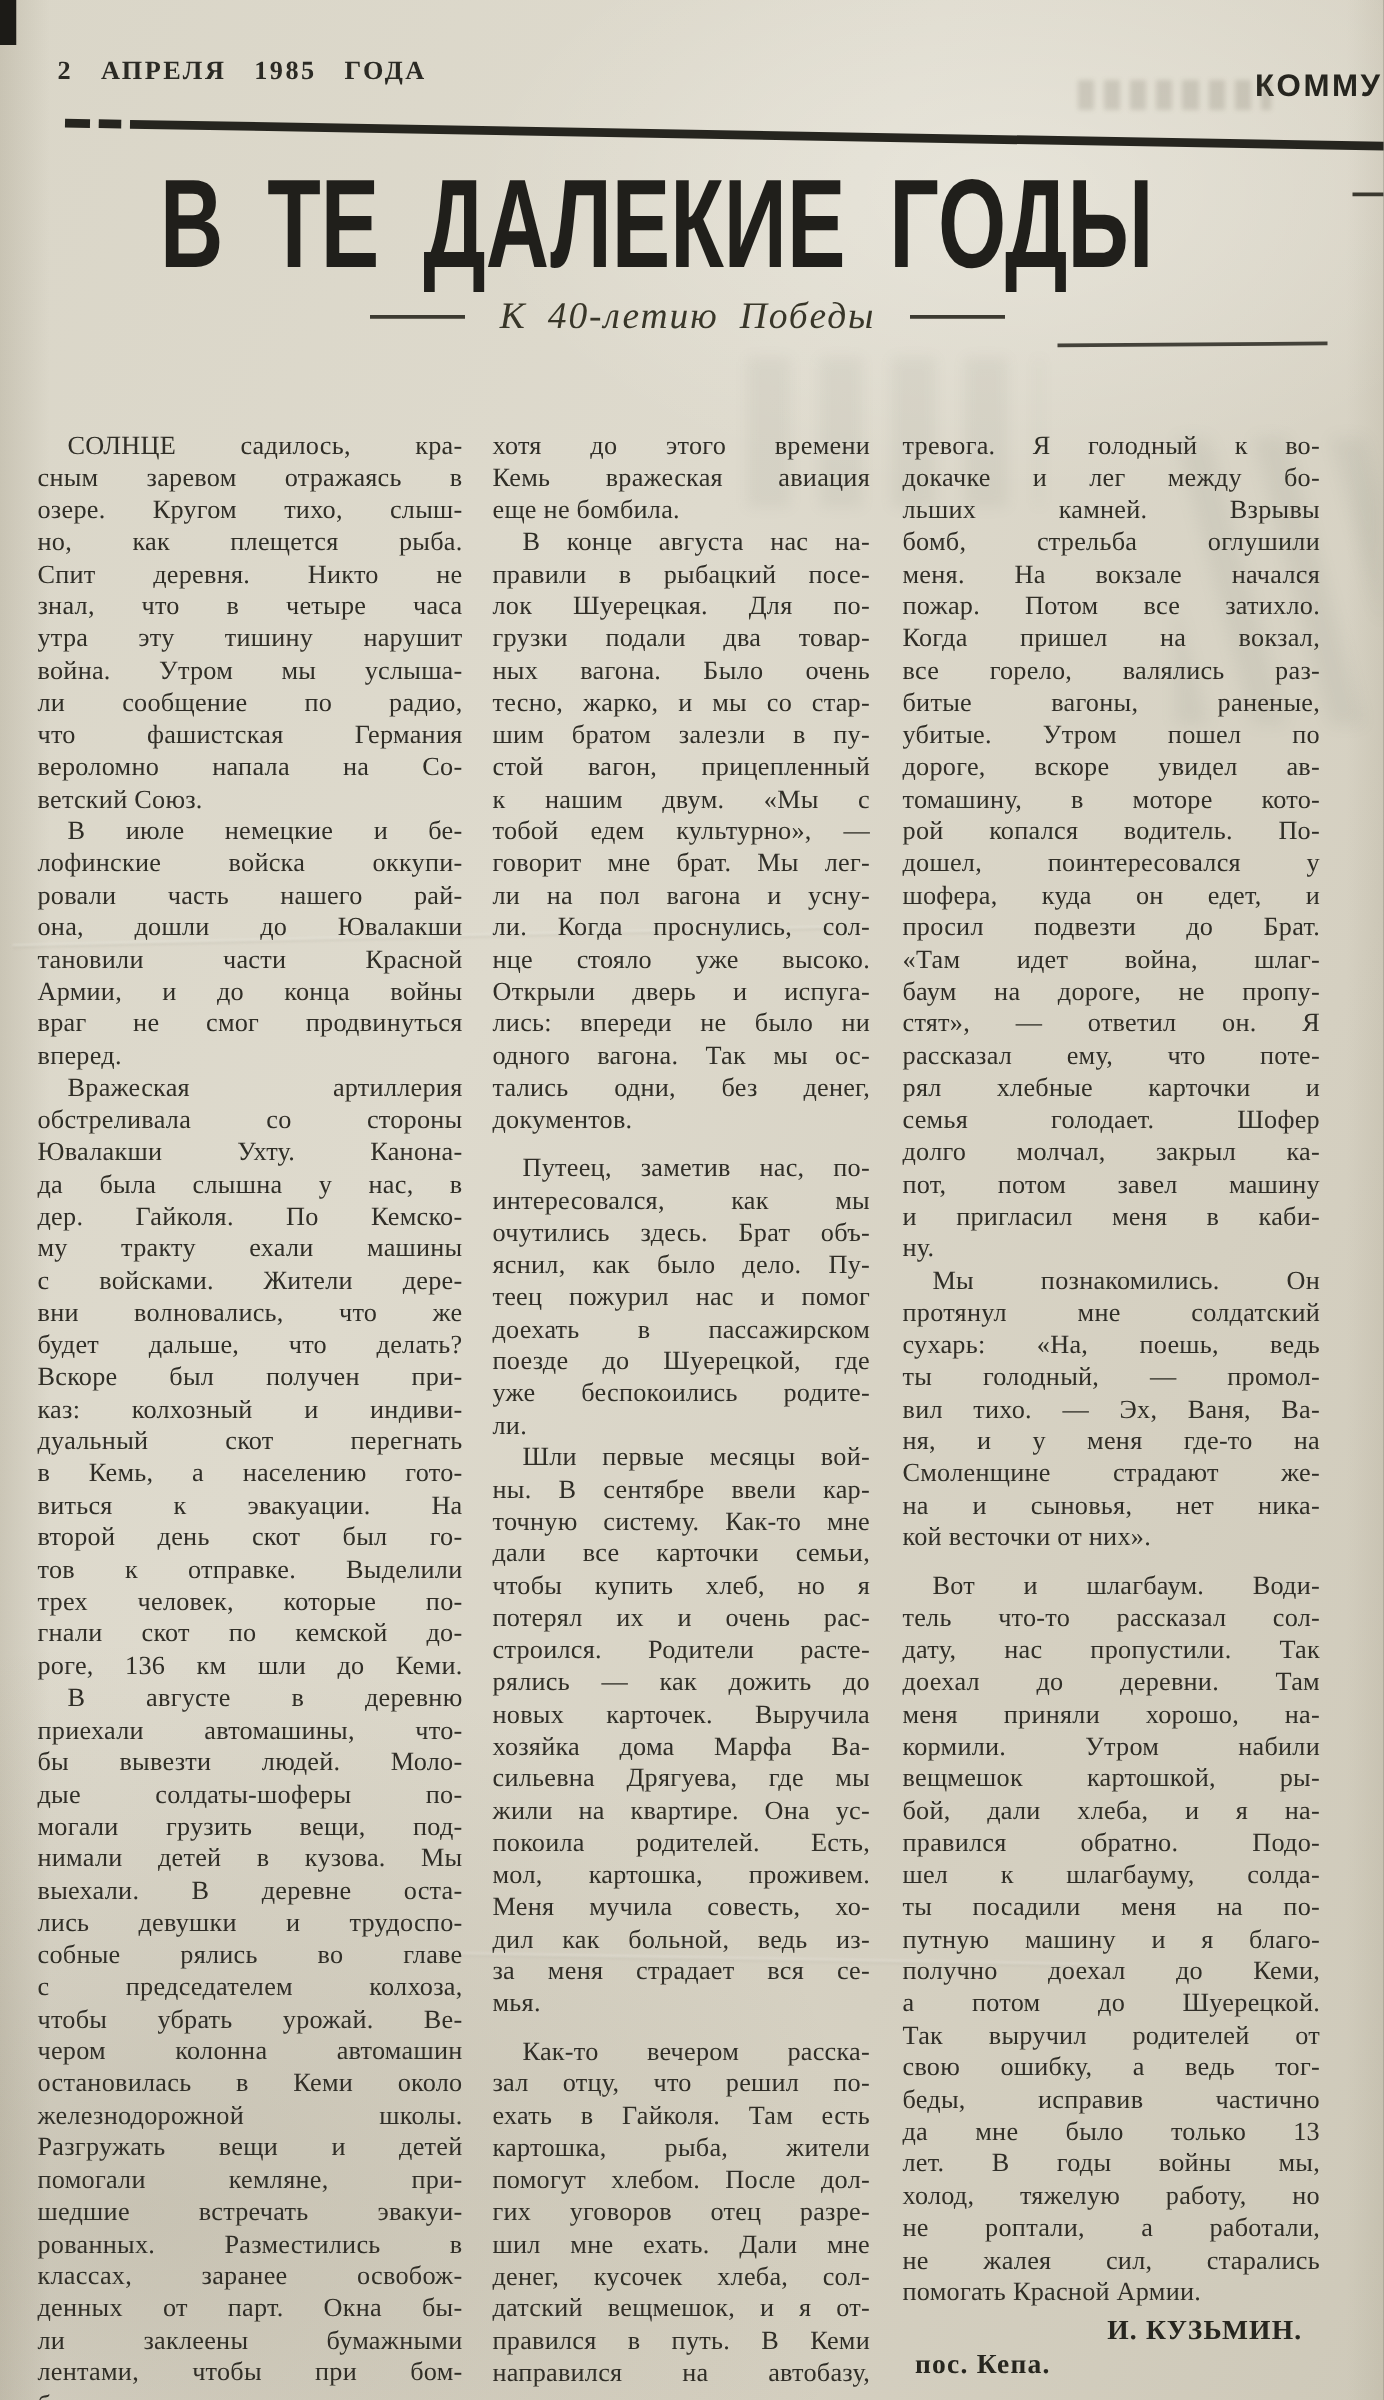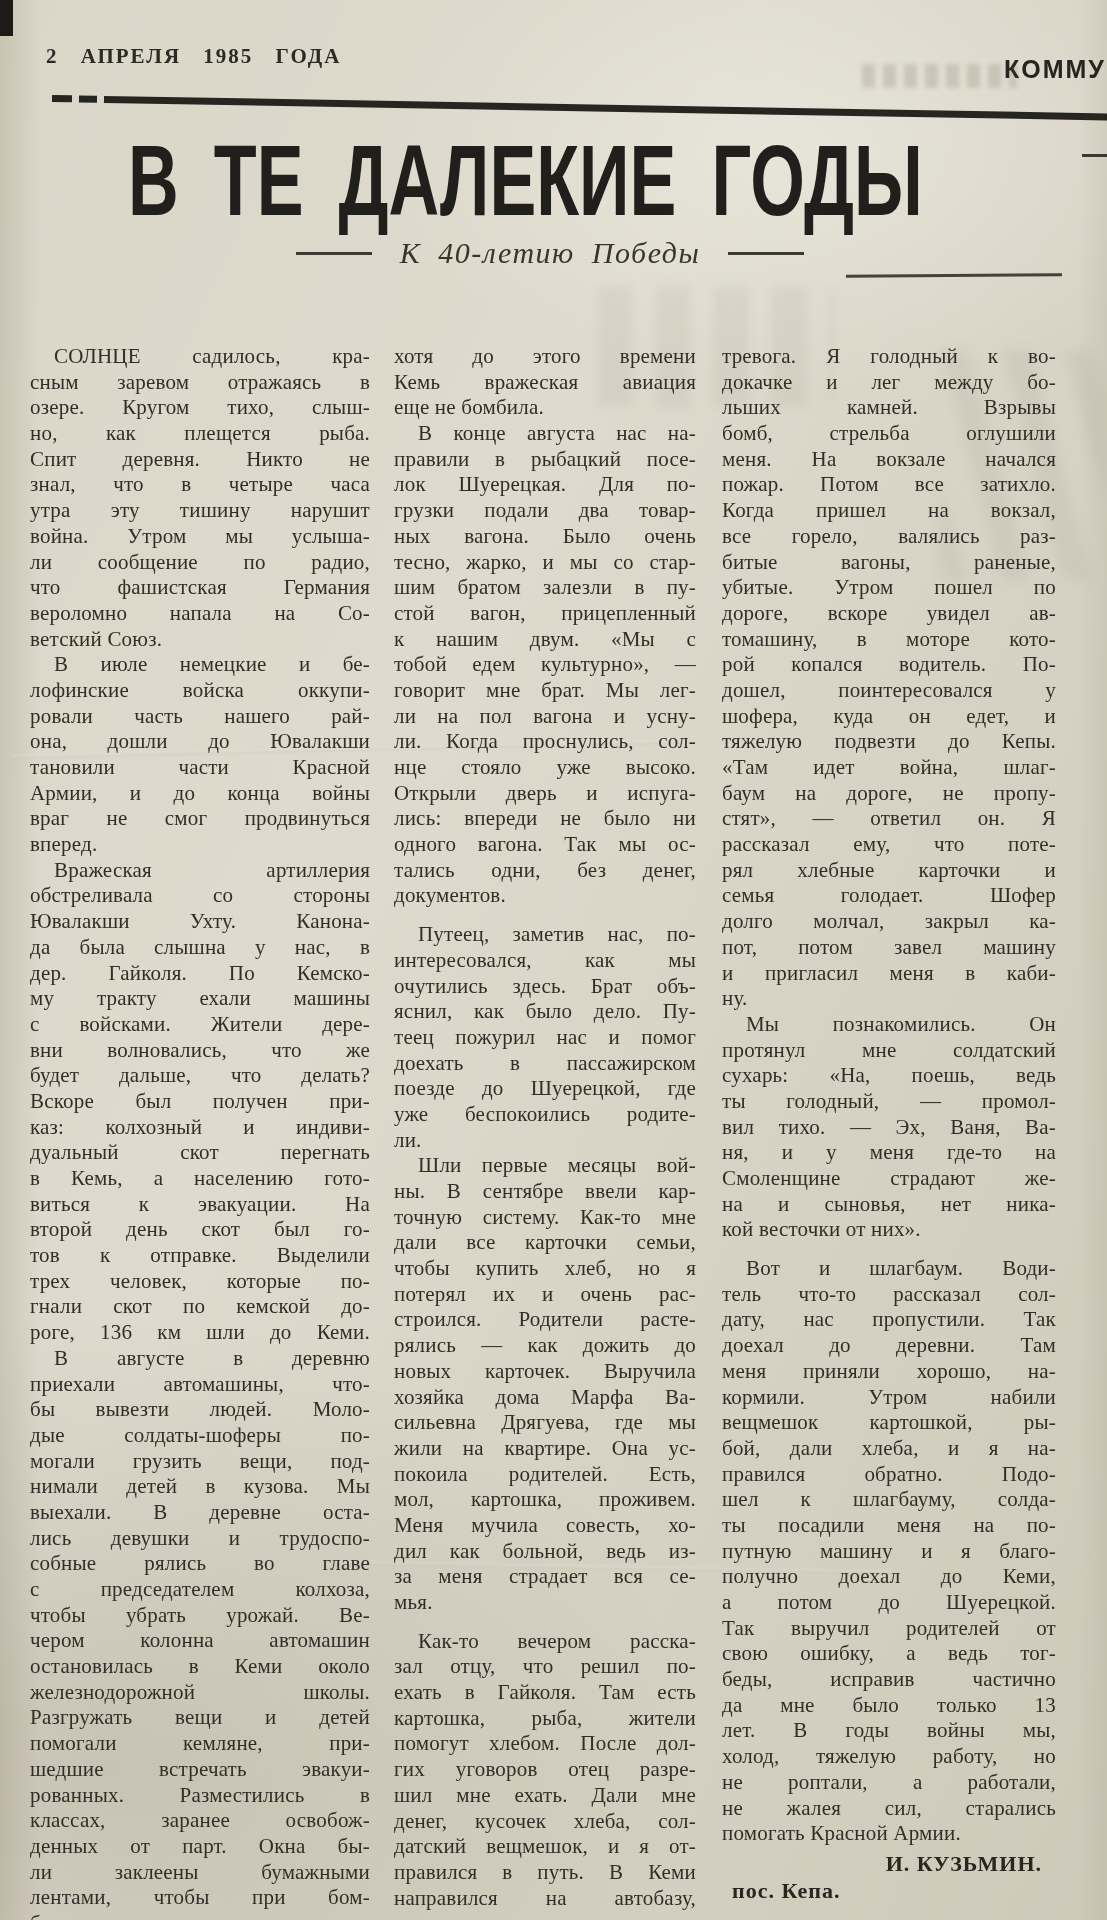--- a/index.html
+++ b/index.html
@@ -264,21 +264,21 @@
       <div class="line">пожар. Потом все затихло.</div>
       <div class="line">Когда пришел на вокзал,</div>
       <div class="line">все горело, валялись раз-</div>
       <div class="line">битые вагоны, раненые,</div>
       <div class="line">убитые. Утром пошел по</div>
       <div class="line">дороге, вскоре увидел ав-</div>
       <div class="line">томашину, в моторе кото-</div>
       <div class="line">рой копался водитель. По-</div>
       <div class="line">дошел, поинтересовался у</div>
       <div class="line">шофера, куда он едет, и</div>
-      <div class="line">тяжелую подвезти до Кепы.</div>
+      <div class="line">просил подвезти до Брат.</div>
       <div class="line">«Там идет война, шлаг-</div>
       <div class="line">баум на дороге, не пропу-</div>
       <div class="line">стят», — ответил он. Я</div>
       <div class="line">рассказал ему, что поте-</div>
       <div class="line">рял хлебные карточки и</div>
       <div class="line">семья голодает. Шофер</div>
       <div class="line">долго молчал, закрыл ка-</div>
       <div class="line">пот, потом завел машину</div>
       <div class="line">и пригласил меня в каби-</div>
       <div class="line e">ну.</div>

